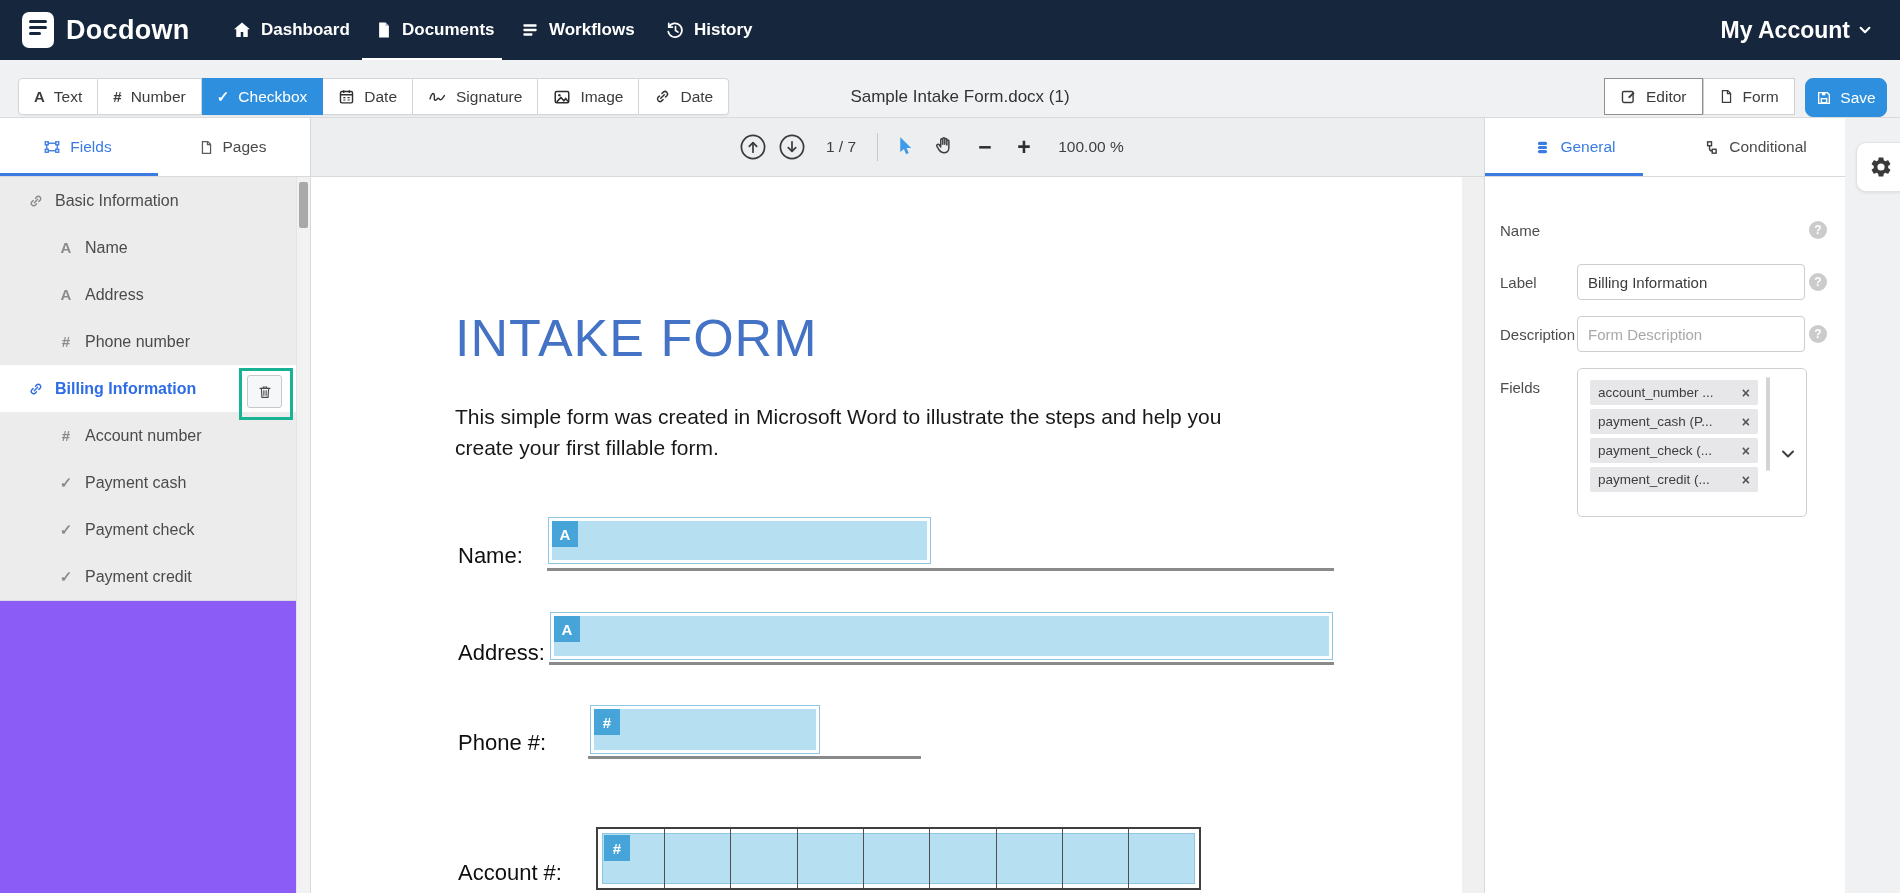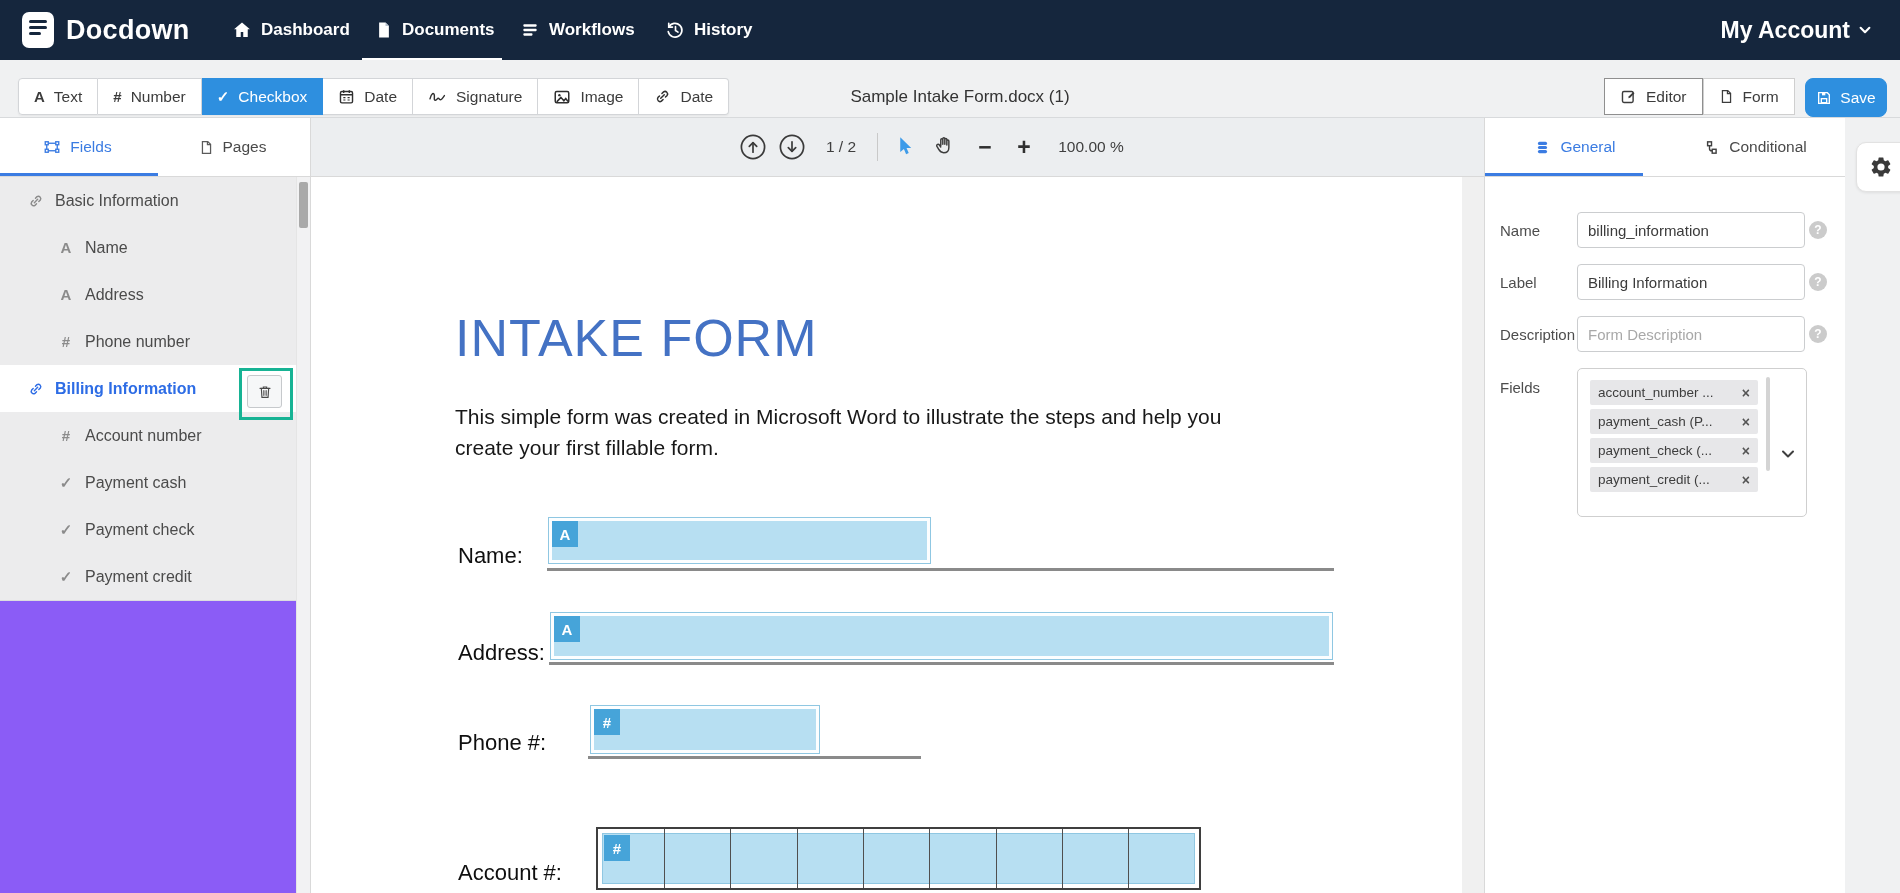--- a/index.html
+++ b/index.html
@@ -386,21 +386,21 @@
     </div>
     <div class="dctl" style="left:468px;top:16px">
       <svg viewBox="0 0 26 26" width="26" height="26" style="transform:rotate(180deg)">
           <circle cx="13" cy="13" r="11.6" fill="none" stroke="#3a3a3a" stroke-width="1.7"></circle>
           <g fill="none" stroke="#3a3a3a" stroke-width="1.7" stroke-linecap="round" stroke-linejoin="round">
             <path d="M13 18.2V8.8"></path>
             <path d="M9.3 12.3 13 8.6l3.7 3.7"></path>
           </g>
         </svg>
     </div>
-    <div class="dctl dtext" style="left:505px;top:0;height:58px;width:50px">1 / 2</div>
+    <div class="dctl dtext" style="left:505px;top:0;height:58px;width:50px">1 / 7</div>
     <div class="ab dividr"></div>
     <div class="dctl" style="left:584px;top:18px">
       <span>
         <svg viewBox="0 0 24 24" width="21" height="21">
             <path fill="#3d9be9" d="M6 1.5v16.8l4.2-3.5 2.5 6 3-1.3-2.5-5.9h5.3z"></path>
           </svg>
       </span>
     </div>
     <div class="dctl" style="left:622px;top:17px">
       <span>
@@ -479,21 +479,20 @@
             <rect x="13" y="14.5" width="5.5" height="5.5"></rect>
             <path d="M9.2 9.5v4.2a3 3 0 0 0 3 3h.8"></path>
           </g>
         </svg>
     </span>
     <span>Conditional</span>
   </div>
   <div class="ab tab-underline" style="left:1485px;width:158px"></div>
 
   <div class="ab plabel" style="left:1500px;top:222px">Name</div>
-  <input class="pinput" style="top: 212px;" readonly="" value="billing_information">
   <div class="help" style="top:221px">?</div>
 
   <div class="ab plabel" style="left:1500px;top:274px">Label</div>
   <input class="pinput" style="top: 264px;" readonly="" value="Billing Information">
   <div class="help" style="top:273px">?</div>
 
   <div class="ab plabel" style="left:1500px;top:326px">Description</div>
   <input class="pinput" style="top: 316px;" readonly="" placeholder="Form Description">
   <div class="help" style="top:325px">?</div>
 

